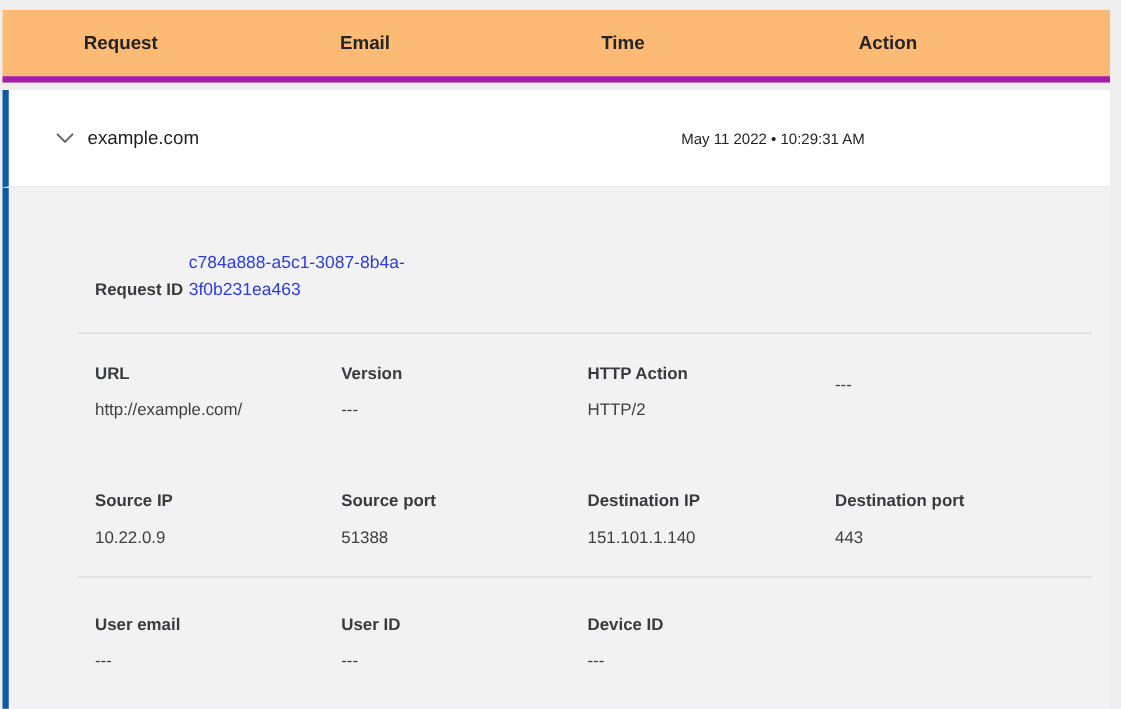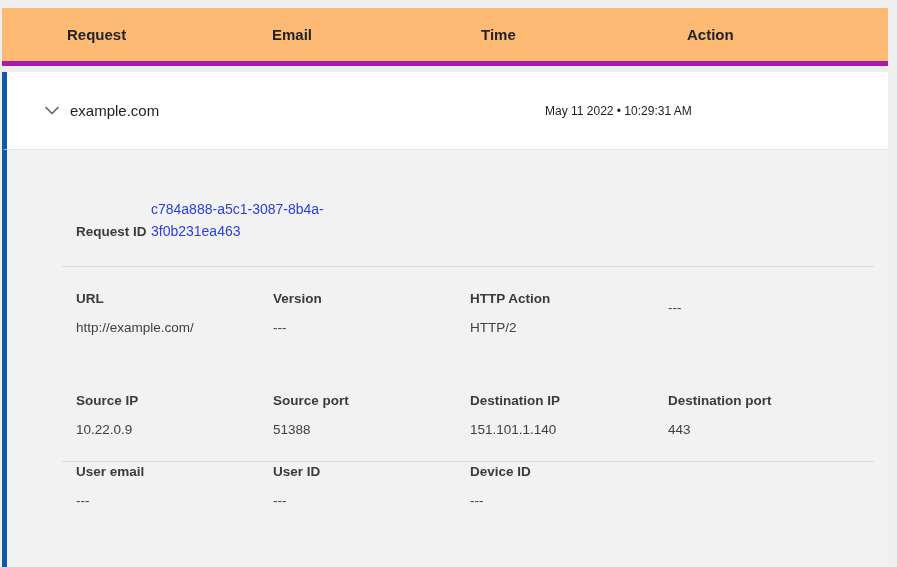--- a/index.html
+++ b/index.html
@@ -103,21 +103,21 @@
     margin-left: -14px;
   }
   .divider-1 { margin-top: 24px; }
   .divider-2 { margin-top: 21px; }
   .detail-grid {
     display: grid;
     grid-template-columns: 197px 197px 198px 1fr;
   }
   .grid-url    { margin-top: 22px; }
   .grid-source { margin-top: 53px; }
-  .grid-user   { }
+  .grid-user   { margin-top: 28px; }
   .cell .label { display: block; line-height: 20px; }
   .cell .value {
     display: block;
     margin-top: 9px;
     font-size: 13.5px;
     line-height: 20px;
     color: #404040;
   }
 </style>
 </head>

